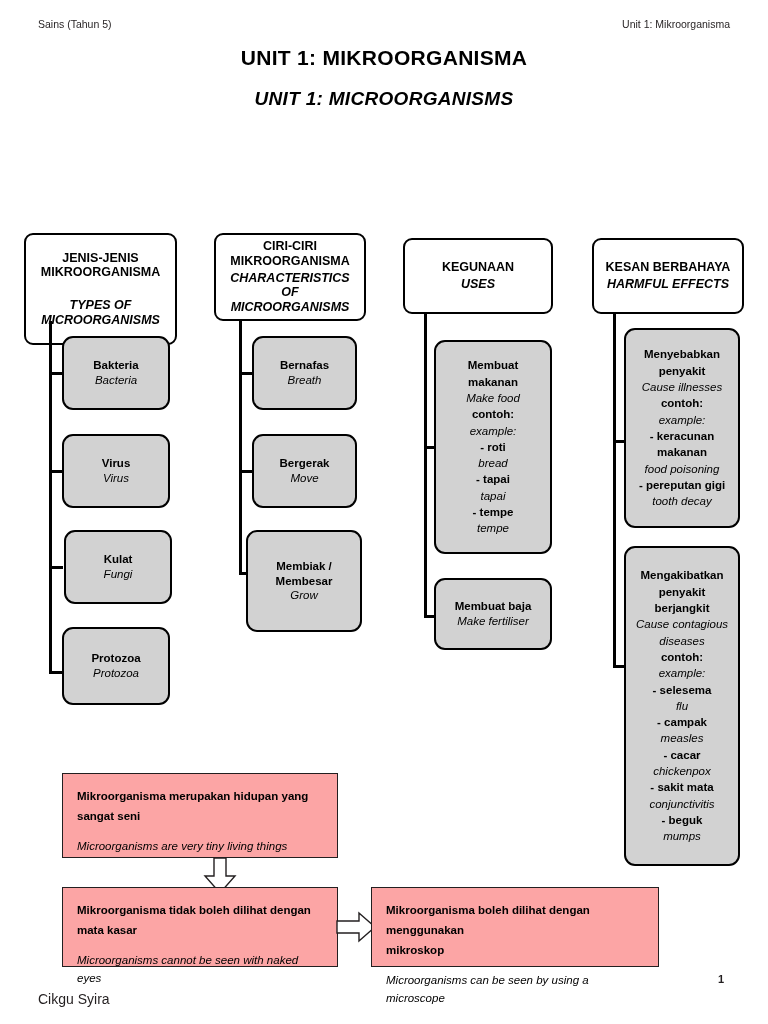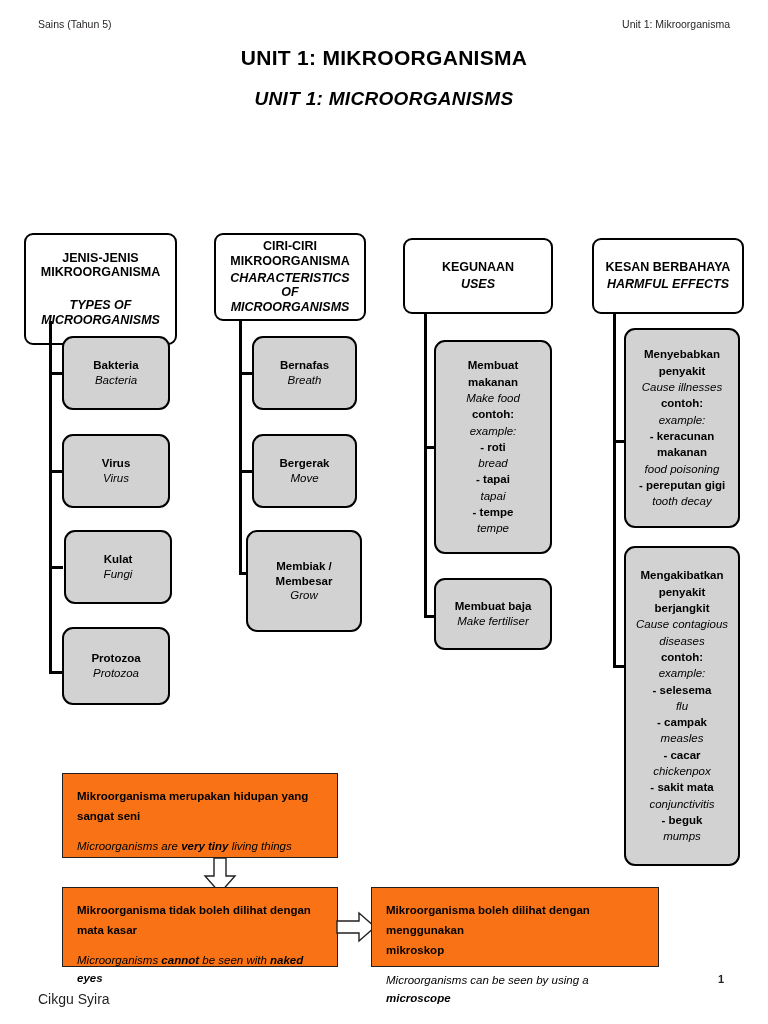--- a/index.html
+++ b/index.html
@@ -64,28 +64,28 @@
   .greybox .en { font-size: 11.5px; font-style: italic; line-height: 1.28; }
   .greybox.tight .ms, .greybox.tight .en { line-height: 1.42; }
 
   
   .trunk { position: absolute; background: #000; width: 2.6px; }
   .stub  { position: absolute; background: #000; height: 2.6px; }
 
   
   .plainbox {
     position: absolute;
-    background: #f97316;
+    background: #fca5a5;
     border: 1.4px solid #231f20;
     box-sizing: border-box;
     padding: 12px 14px;
   }
   .plainbox .ms { font-size: 11.5px; font-weight: bold; line-height: 1.75; }
   .plainbox .en { font-size: 11.5px; font-style: italic; line-height: 1.5; margin-top: 12px; }
-  .plainbox .en b { font-weight: bold; font-style: italic; }
+  .plainbox .en b { font-weight: normal; font-style: italic; }
 
   
   .footer-name {
     position: absolute; left: 38px; top: 991px;
     font-size: 14px; color: #231f20;
   }
   .footer-page {
     position: absolute; right: 44px; top: 973px;
     font-size: 11px; font-weight: bold; color: #231f20;
   }

